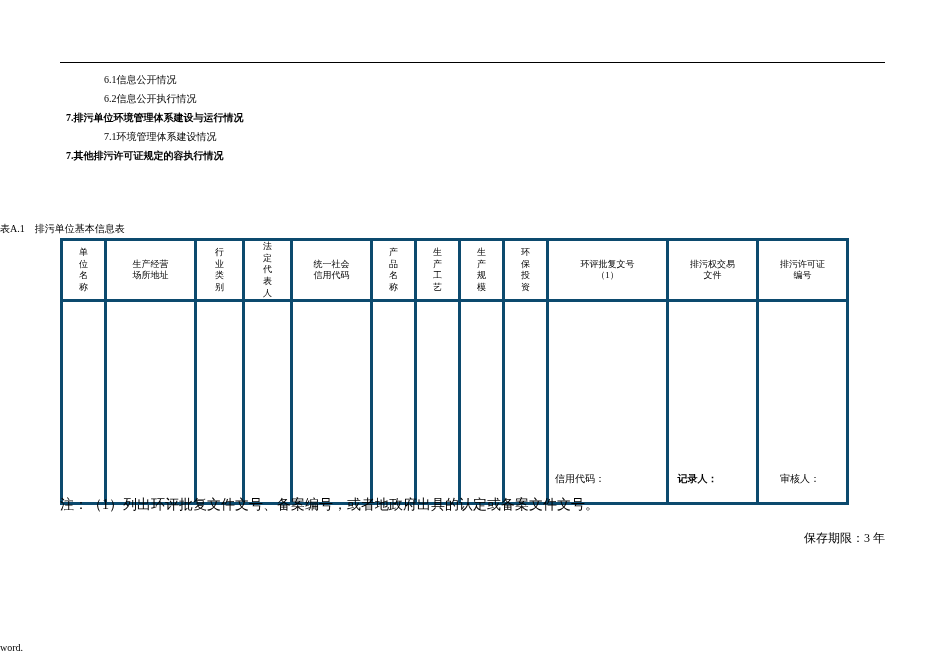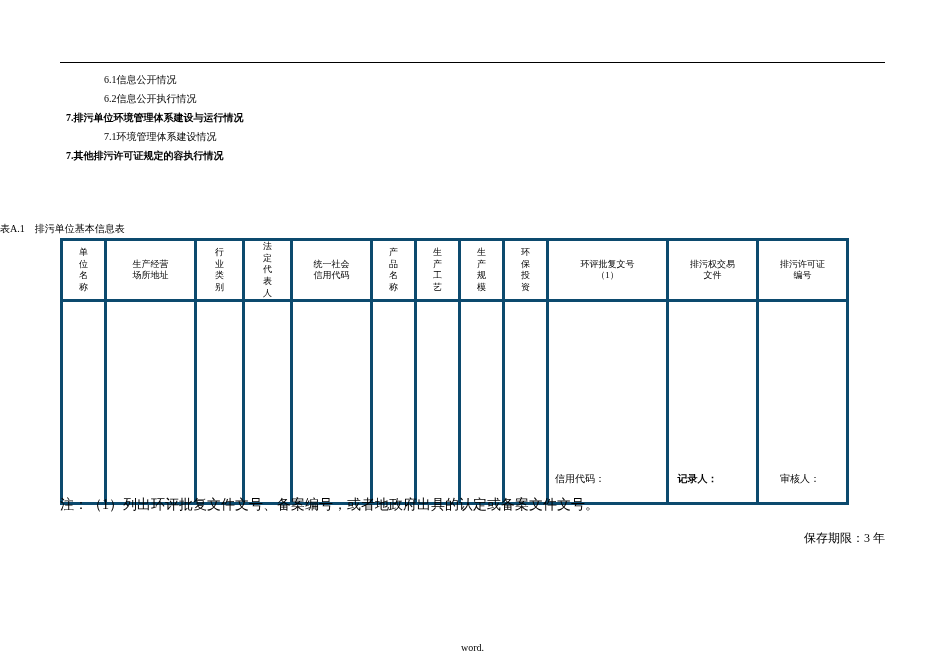--- a/index.html
+++ b/index.html
@@ -91,21 +91,21 @@
   .retain {
     position: absolute;
     right: 60px;
     top: 530px;
     font-size: 12px;
   }
   .footer {
     position: absolute;
     width: 100%;
     bottom: 16px;
-    text-align: center;
+    text-align: left;
     font-size: 10px;
     margin-top: 46px;
   }
 </style>
 </head>
 <body>
 
 <div class="page">
 
   <div class="top-rule"></div>

